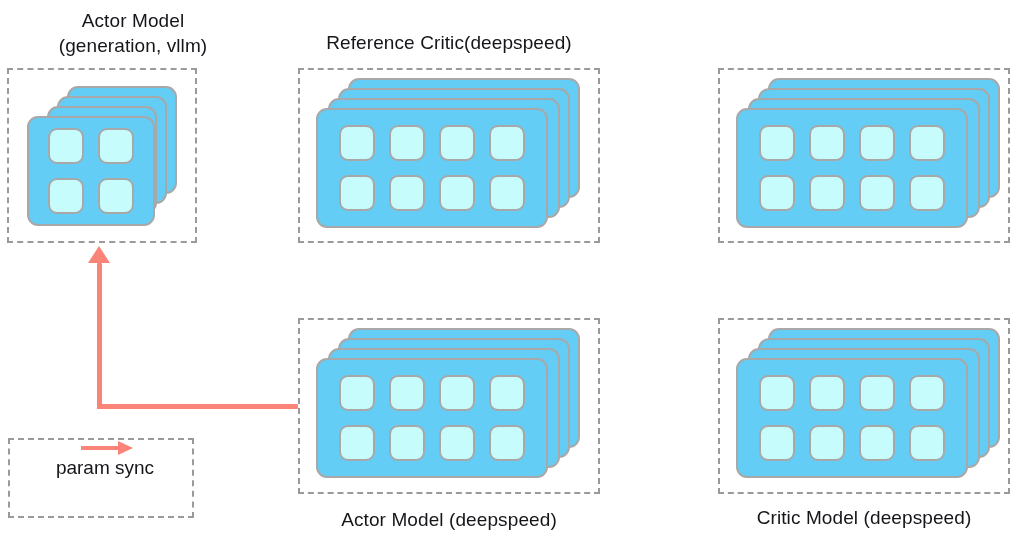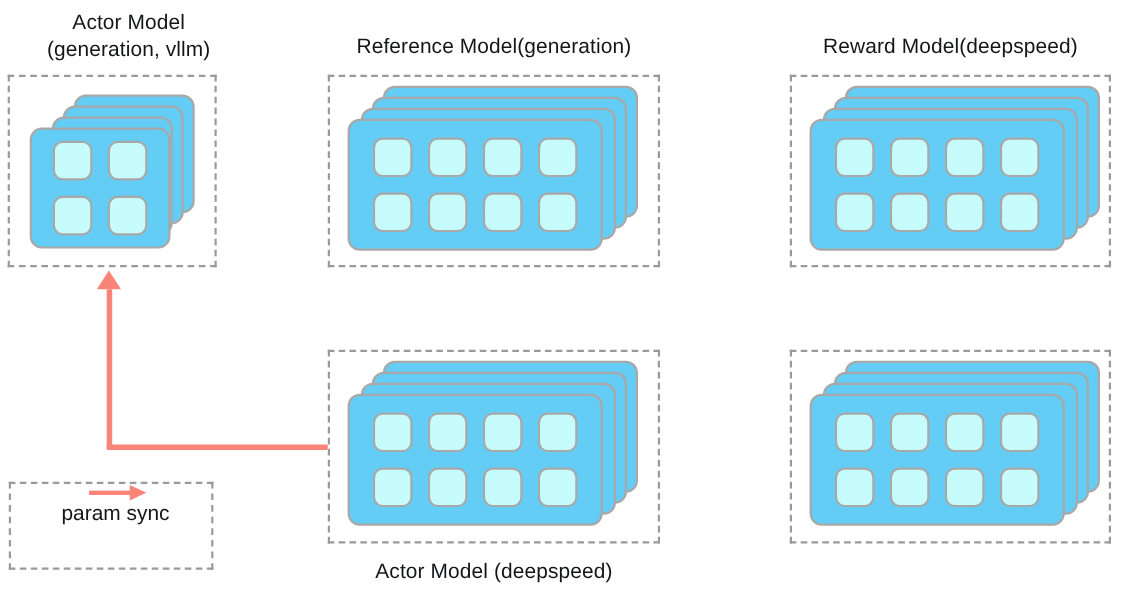--- a/index.html
+++ b/index.html
@@ -130,58 +130,57 @@
     color: #15161a;
     margin-left: 8px;
     white-space: nowrap;
   }
 </style>
 </head>
 <body>
 
 <div id="canvas">
 
-  <div class="group-label" style="left:0px; top:8px; width:210px;padding-left:12px;">Actor Model
+  <div class="group-label" style="left:16px; top:8px; width:210px;padding-left:12px;">Actor Model
 (generation, vllm)</div>
 
   <div class="group-box" style="left:7px; top:68px; width:190px; height:175px;">
     <div class="stack">
       <div class="card ghost" style="left:58px; top:16px; width:110px; height:108px;"></div>
       <div class="card ghost" style="left:48px; top:26px; width:110px; height:108px;"></div>
       <div class="card ghost" style="left:38px; top:36px; width:110px; height:108px;"></div>
       <div class="card" style="left:18px; top:46px; width:128px; height:110px; grid-template-columns:repeat(2,36px); grid-template-rows:repeat(2,36px);">
         <div class="cell"></div>
         <div class="cell"></div>
         <div class="cell"></div>
         <div class="cell"></div>
       </div>
     </div>
   </div>
 
-  <div class="group-label" style="left:298px; top:30px; width:302px;">Reference Model(generation)</div>
+  <div class="group-label" style="left:298px; top:30px; width:302px;">Reference Critic(deepspeed)</div>
 
   <div class="group-box" style="left:298px; top:68px; width:302px; height:175px;">
     <div class="stack">
       <div class="card ghost" style="left:48px; top:8px; width:232px; height:120px;"></div>
       <div class="card ghost" style="left:38px; top:18px; width:232px; height:120px;"></div>
       <div class="card ghost" style="left:28px; top:28px; width:232px; height:120px;"></div>
       <div class="card" style="left:16px; top:38px; width:232px; height:120px; grid-template-columns:repeat(4,36px); grid-template-rows:repeat(2,36px);">
         <div class="cell"></div>
         <div class="cell"></div>
         <div class="cell"></div>
         <div class="cell"></div>
         <div class="cell"></div>
         <div class="cell"></div>
         <div class="cell"></div>
         <div class="cell"></div>
       </div>
     </div>
   </div>
 
-  <div class="group-label" style="left:718px; top:30px; width:292px;">Reward Model(deepspeed)</div>
 
   <div class="group-box" style="left:718px; top:68px; width:292px; height:175px;">
     <div class="stack">
       <div class="card ghost" style="left:48px; top:8px; width:232px; height:120px;"></div>
       <div class="card ghost" style="left:38px; top:18px; width:232px; height:120px;"></div>
       <div class="card ghost" style="left:28px; top:28px; width:232px; height:120px;"></div>
       <div class="card" style="left:16px; top:38px; width:232px; height:120px; grid-template-columns:repeat(4,36px); grid-template-rows:repeat(2,36px);">
         <div class="cell"></div>
         <div class="cell"></div>
         <div class="cell"></div>
@@ -225,20 +224,21 @@
         <div class="cell"></div>
         <div class="cell"></div>
         <div class="cell"></div>
         <div class="cell"></div>
         <div class="cell"></div>
         <div class="cell"></div>
       </div>
     </div>
   </div>
 
+  <div class="group-label" style="left:718px; top:505px; width:292px;">Critic Model (deepspeed)</div>
 
   <div class="sync-h" style="left:97px; top:404px; width:201px;"></div>
   <div class="sync-v" style="left:97px; top:263px; height:146px;"></div>
   <div class="sync-head" style="left:88px; top:246px;"></div>
 
   <div class="legend-box" style="left:8px; top:438px; width:186px; height:80px;">
     <div class="legend-arrow">
       <div class="shaft"></div>
       <div class="head"></div>
     </div>

